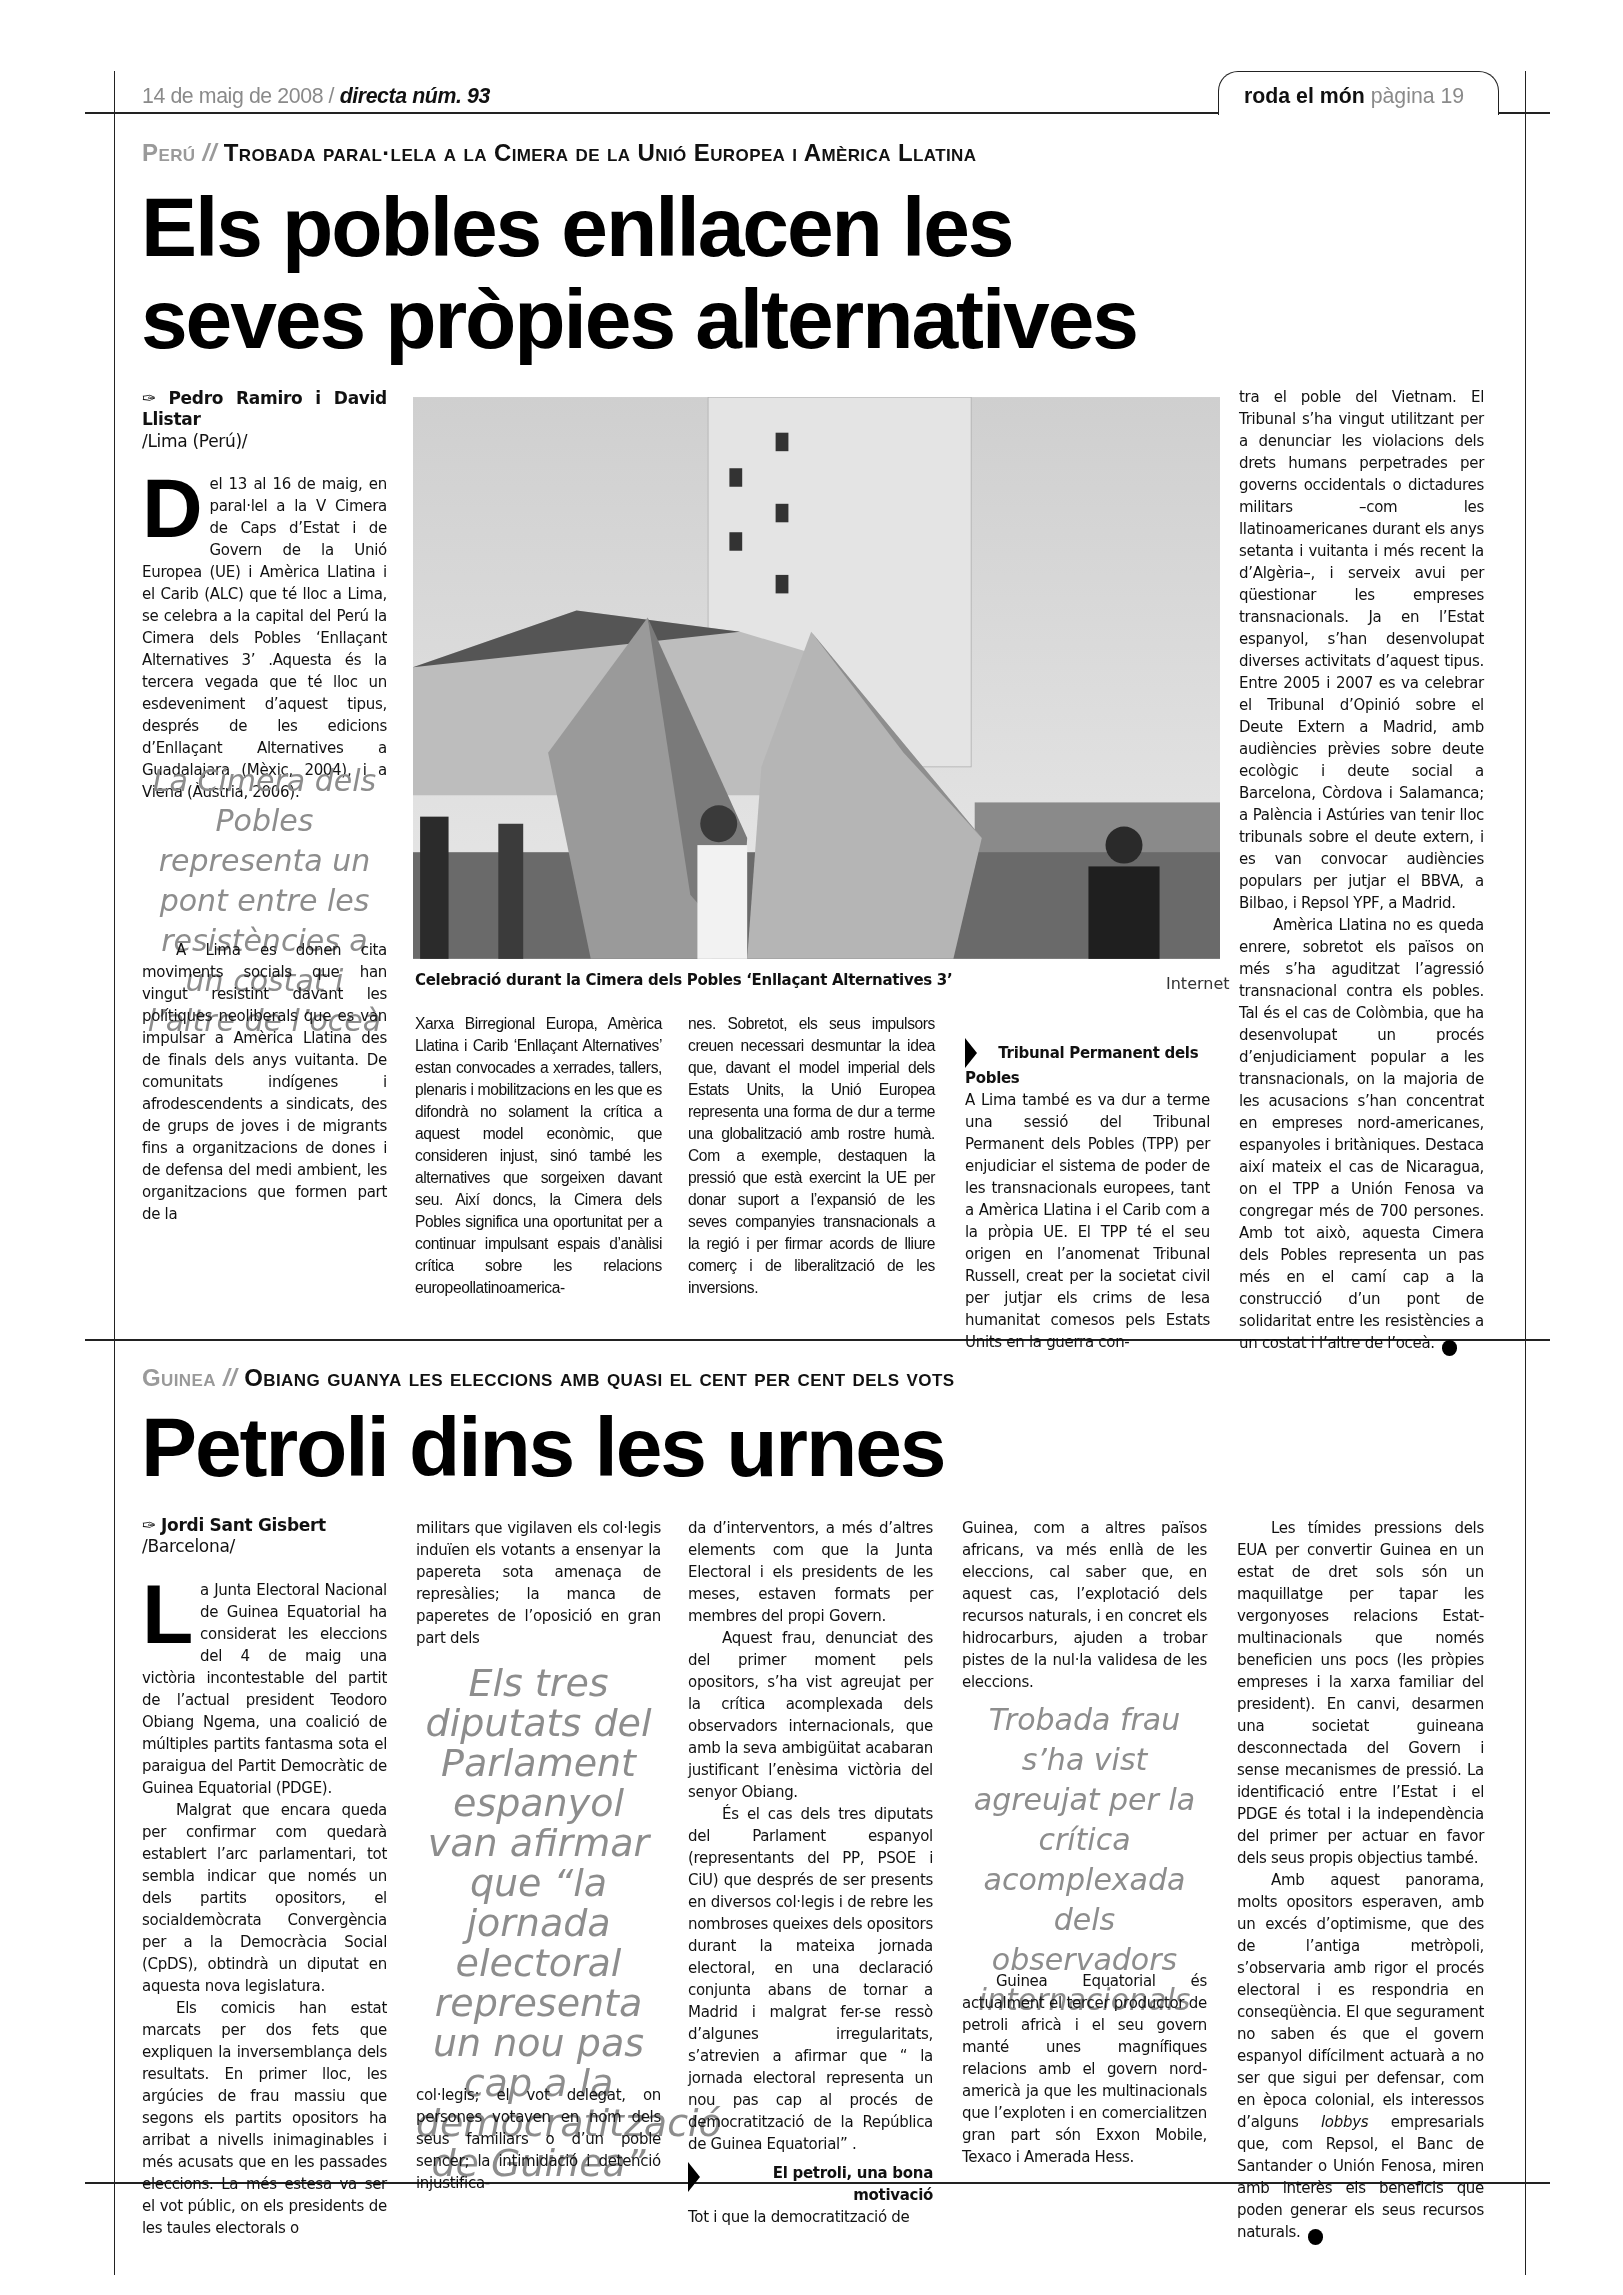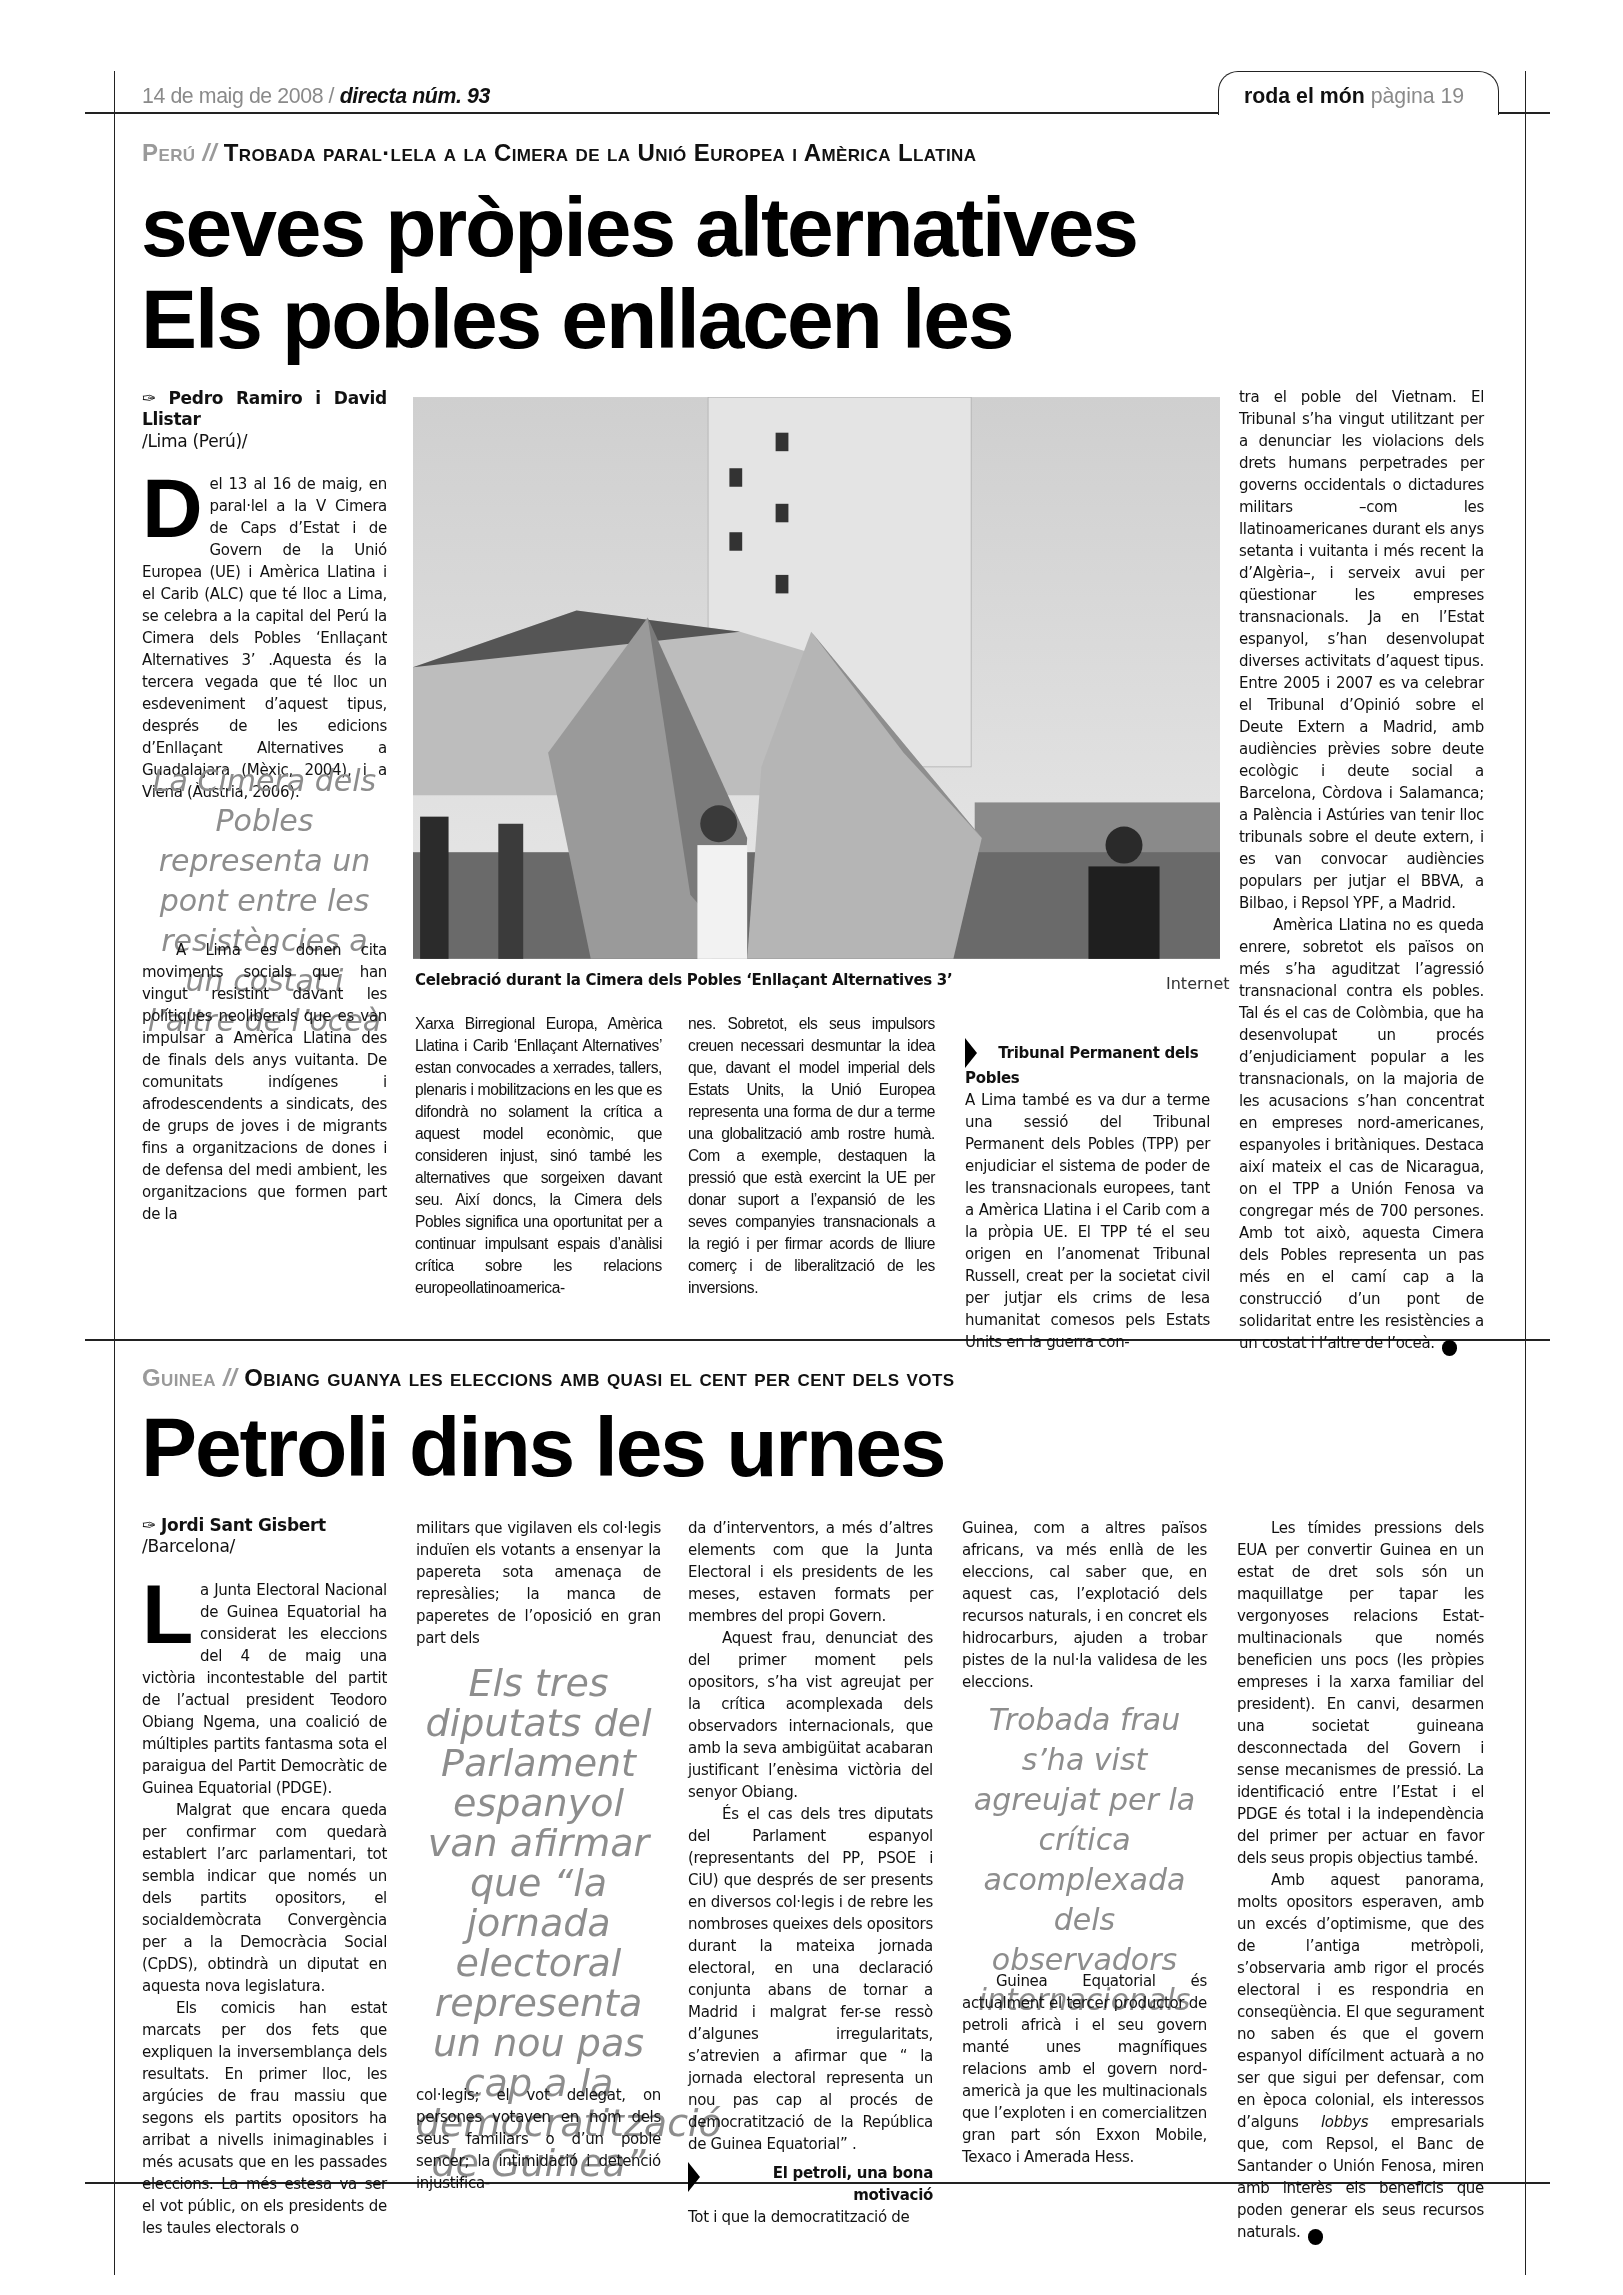--- a/index.html
+++ b/index.html
@@ -64,22 +64,22 @@
 <div class="abs hdr-tab"></div>
 <div class="abs hdr-right">
   <span>roda el món </span><span class="pg">pàgina 19</span>
 </div>
 
 <div class="abs kicker" style="left:142px; top:139px;">
   <span class="country">Perú</span><span class="sep"> // </span><span>Trobada paral·lela a la Cimera de la Unió Europea i Amèrica Llatina</span>
 </div>
 
 <div class="abs headline" style="left:141px; top:181px;">
+  <div>Els pobles enllacen les</div>
   <div>seves pròpies alternatives</div>
-  <div>Els pobles enllacen les</div>
 </div>
 
 <div class="col" style="left:142px; top:388px; width:245px;">
   <div class="byline">
     <span>✑ </span><b>Pedro Ramiro i David Llistar</b>
   </div>
   <div class="byline">/Lima (Perú)/</div>
   <div style="height:21.3px;"></div>
   <p><span class="dropcap">D</span><span>el 13 al 16 de maig, en paral·lel a la V Cimera de Caps d’Estat i de Govern de la Unió Europea (UE) i Amèrica Llatina i el Carib (ALC) que té lloc a Lima, se celebra a la capital del Perú la Cimera dels Pobles ‘Enllaçant Alternatives 3’ .Aquesta és la tercera vegada que té lloc un esdeveniment d’aquest tipus, després de les edicions d’Enllaçant Alternatives a Guadalajara (Mèxic, 2004), i a Viena (Àustria, 2006).</span></p>
 </div>

